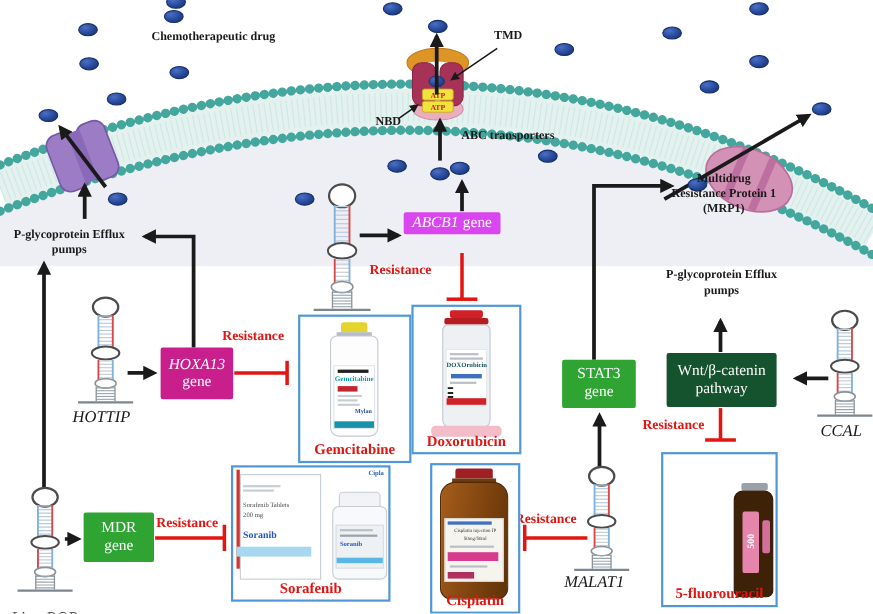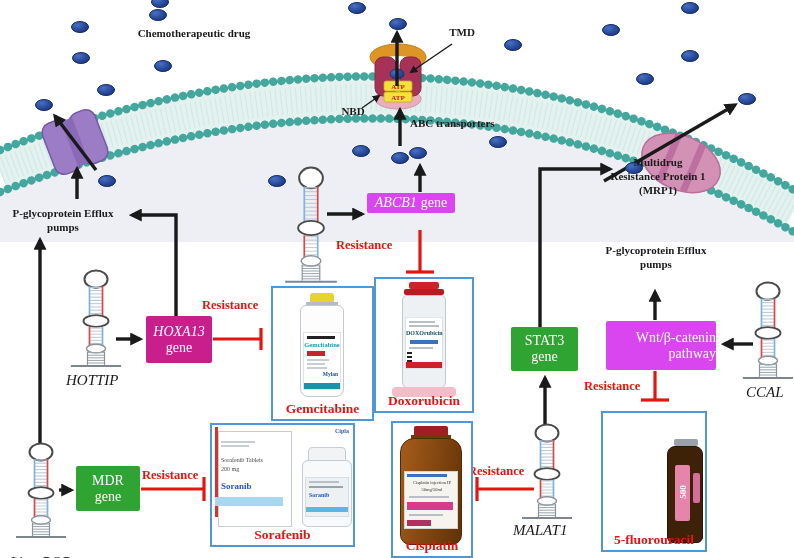--- a/index.html
+++ b/index.html
@@ -9,21 +9,21 @@
   .lbl{position:absolute;color:#1a1a1a;font-weight:bold;font-size:11px;line-height:1.25;text-align:center;}
   .lnc-label{position:absolute;font-style:italic;font-weight:normal;font-size:15px;color:#1a1a1a;white-space:nowrap;}
   .res{position:absolute;color:#e21511;font-weight:bold;font-size:12.5px;white-space:nowrap;}
   .gene{position:absolute;color:#fff;display:flex;flex-direction:column;align-items:center;justify-content:center;
         font-size:14px;line-height:1.12;border-radius:2px;text-align:center;}
   .gene .gname.it{font-style:italic;}
   #gene-hoxa13{left:146px;top:316px;width:66px;height:47px;background:#c91f8d;}
   #gene-abcb1{left:367px;top:193px;width:88px;height:20px;background:#d946ef;flex-direction:row;gap:4px;}
   #gene-mdr{left:76px;top:466px;width:64px;height:45px;background:#2fa433;}
   #gene-stat3{left:511px;top:327px;width:67px;height:44px;background:#2fa433;}
-  #gene-wnt{left:606px;top:321px;width:110px;height:49px;background:#d946ef;align-items:flex-end;}
+  #gene-wnt{left:606px;top:321px;width:100px;height:49px;background:#14532d;}
   .drugbox{position:absolute;border:2px solid #4f97d6;background:#fff;}
   .caption{position:absolute;left:0;right:0;bottom:2px;text-align:center;color:#e21511;font-weight:bold;font-size:13.5px;}
   #box-gem{left:271px;top:286px;width:99px;height:131px;}
   #box-dox{left:374px;top:277px;width:96px;height:132px;}
   #box-sor{left:210px;top:423px;width:141px;height:120px;}
   #box-cis{left:391px;top:421px;width:78px;height:133px;}
   #box-fu {left:601px;top:411px;width:102px;height:137px;}
   .art *{position:absolute;box-sizing:border-box;}
   
   .gem-cap{left:37px;top:5px;width:24px;height:9px;background:#e5d32e;border-radius:3px 3px 0 0;}
@@ -371,21 +371,21 @@
           <line x1="759.4745" y1="363.6" x2="759.4745" y2="376.86" stroke="#8b949c" stroke-width="1.2"></line>
           <line x1="776.5255" y1="363.6" x2="776.5255" y2="376.86" stroke="#8b949c" stroke-width="1.2"></line>
           <line x1="742.925" y1="377.88" x2="793.075" y2="377.88" stroke="#7d868e" stroke-width="2"></line>
         </g>
       </g>
   </svg>
 
   <div class="lbl" style="left:133px;top:27px;width:122px;">Chemotherapeutic drug</div>
   <div class="lbl" style="left:444px;top:26px;width:36px;">TMD</div>
   <div class="lbl" style="left:336px;top:105px;width:34px;">NBD</div>
-  <div class="lbl" style="left:410px;top:117px;width:94px;text-align:left;">ABC transporters</div>
+  <div class="lbl" style="left:410px;top:117px;width:94px;text-align:right;">ABC transporters</div>
 
   <div class="lbl" style="left:2px;top:207px;width:122px;">
     <span>P-glycoprotein Efflux</span><br>
     <span>pumps</span>
   </div>
   <div class="lbl" style="left:595px;top:156px;width:126px;">
     <span>Multidrug</span><br>
     <span>Resistance Protein 1</span><br>
     <span>(MRP1)</span>
   </div>

